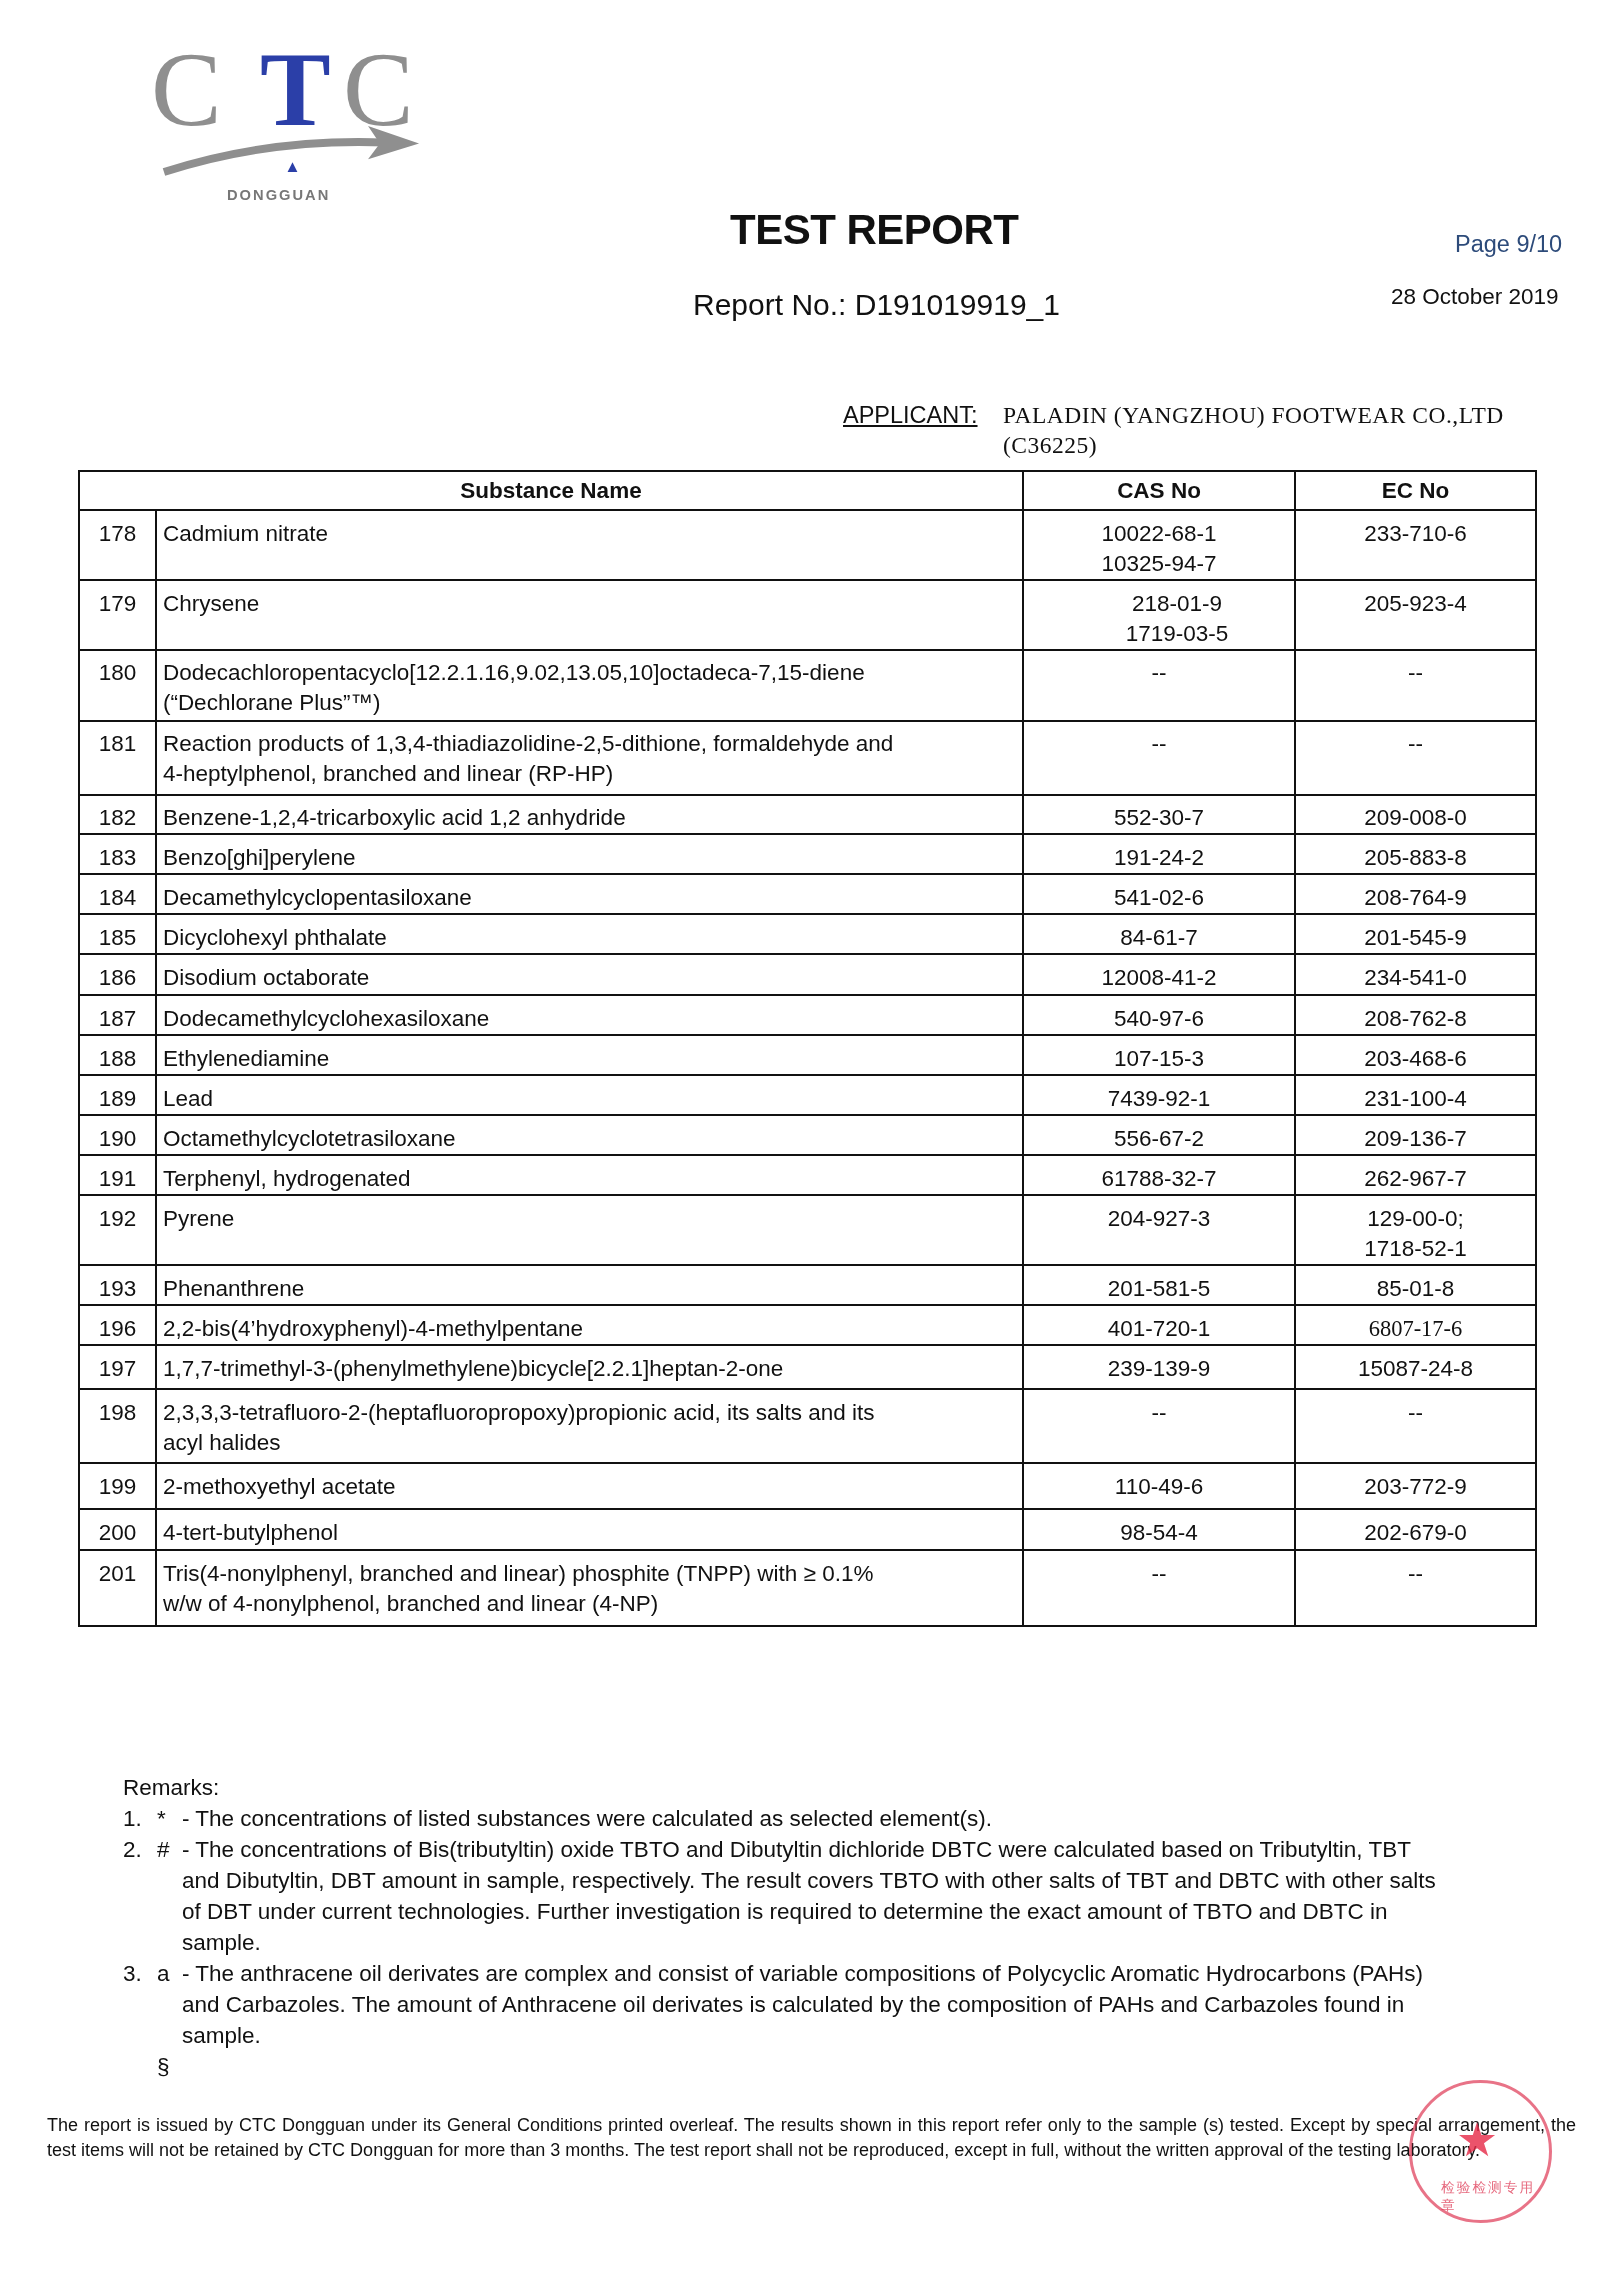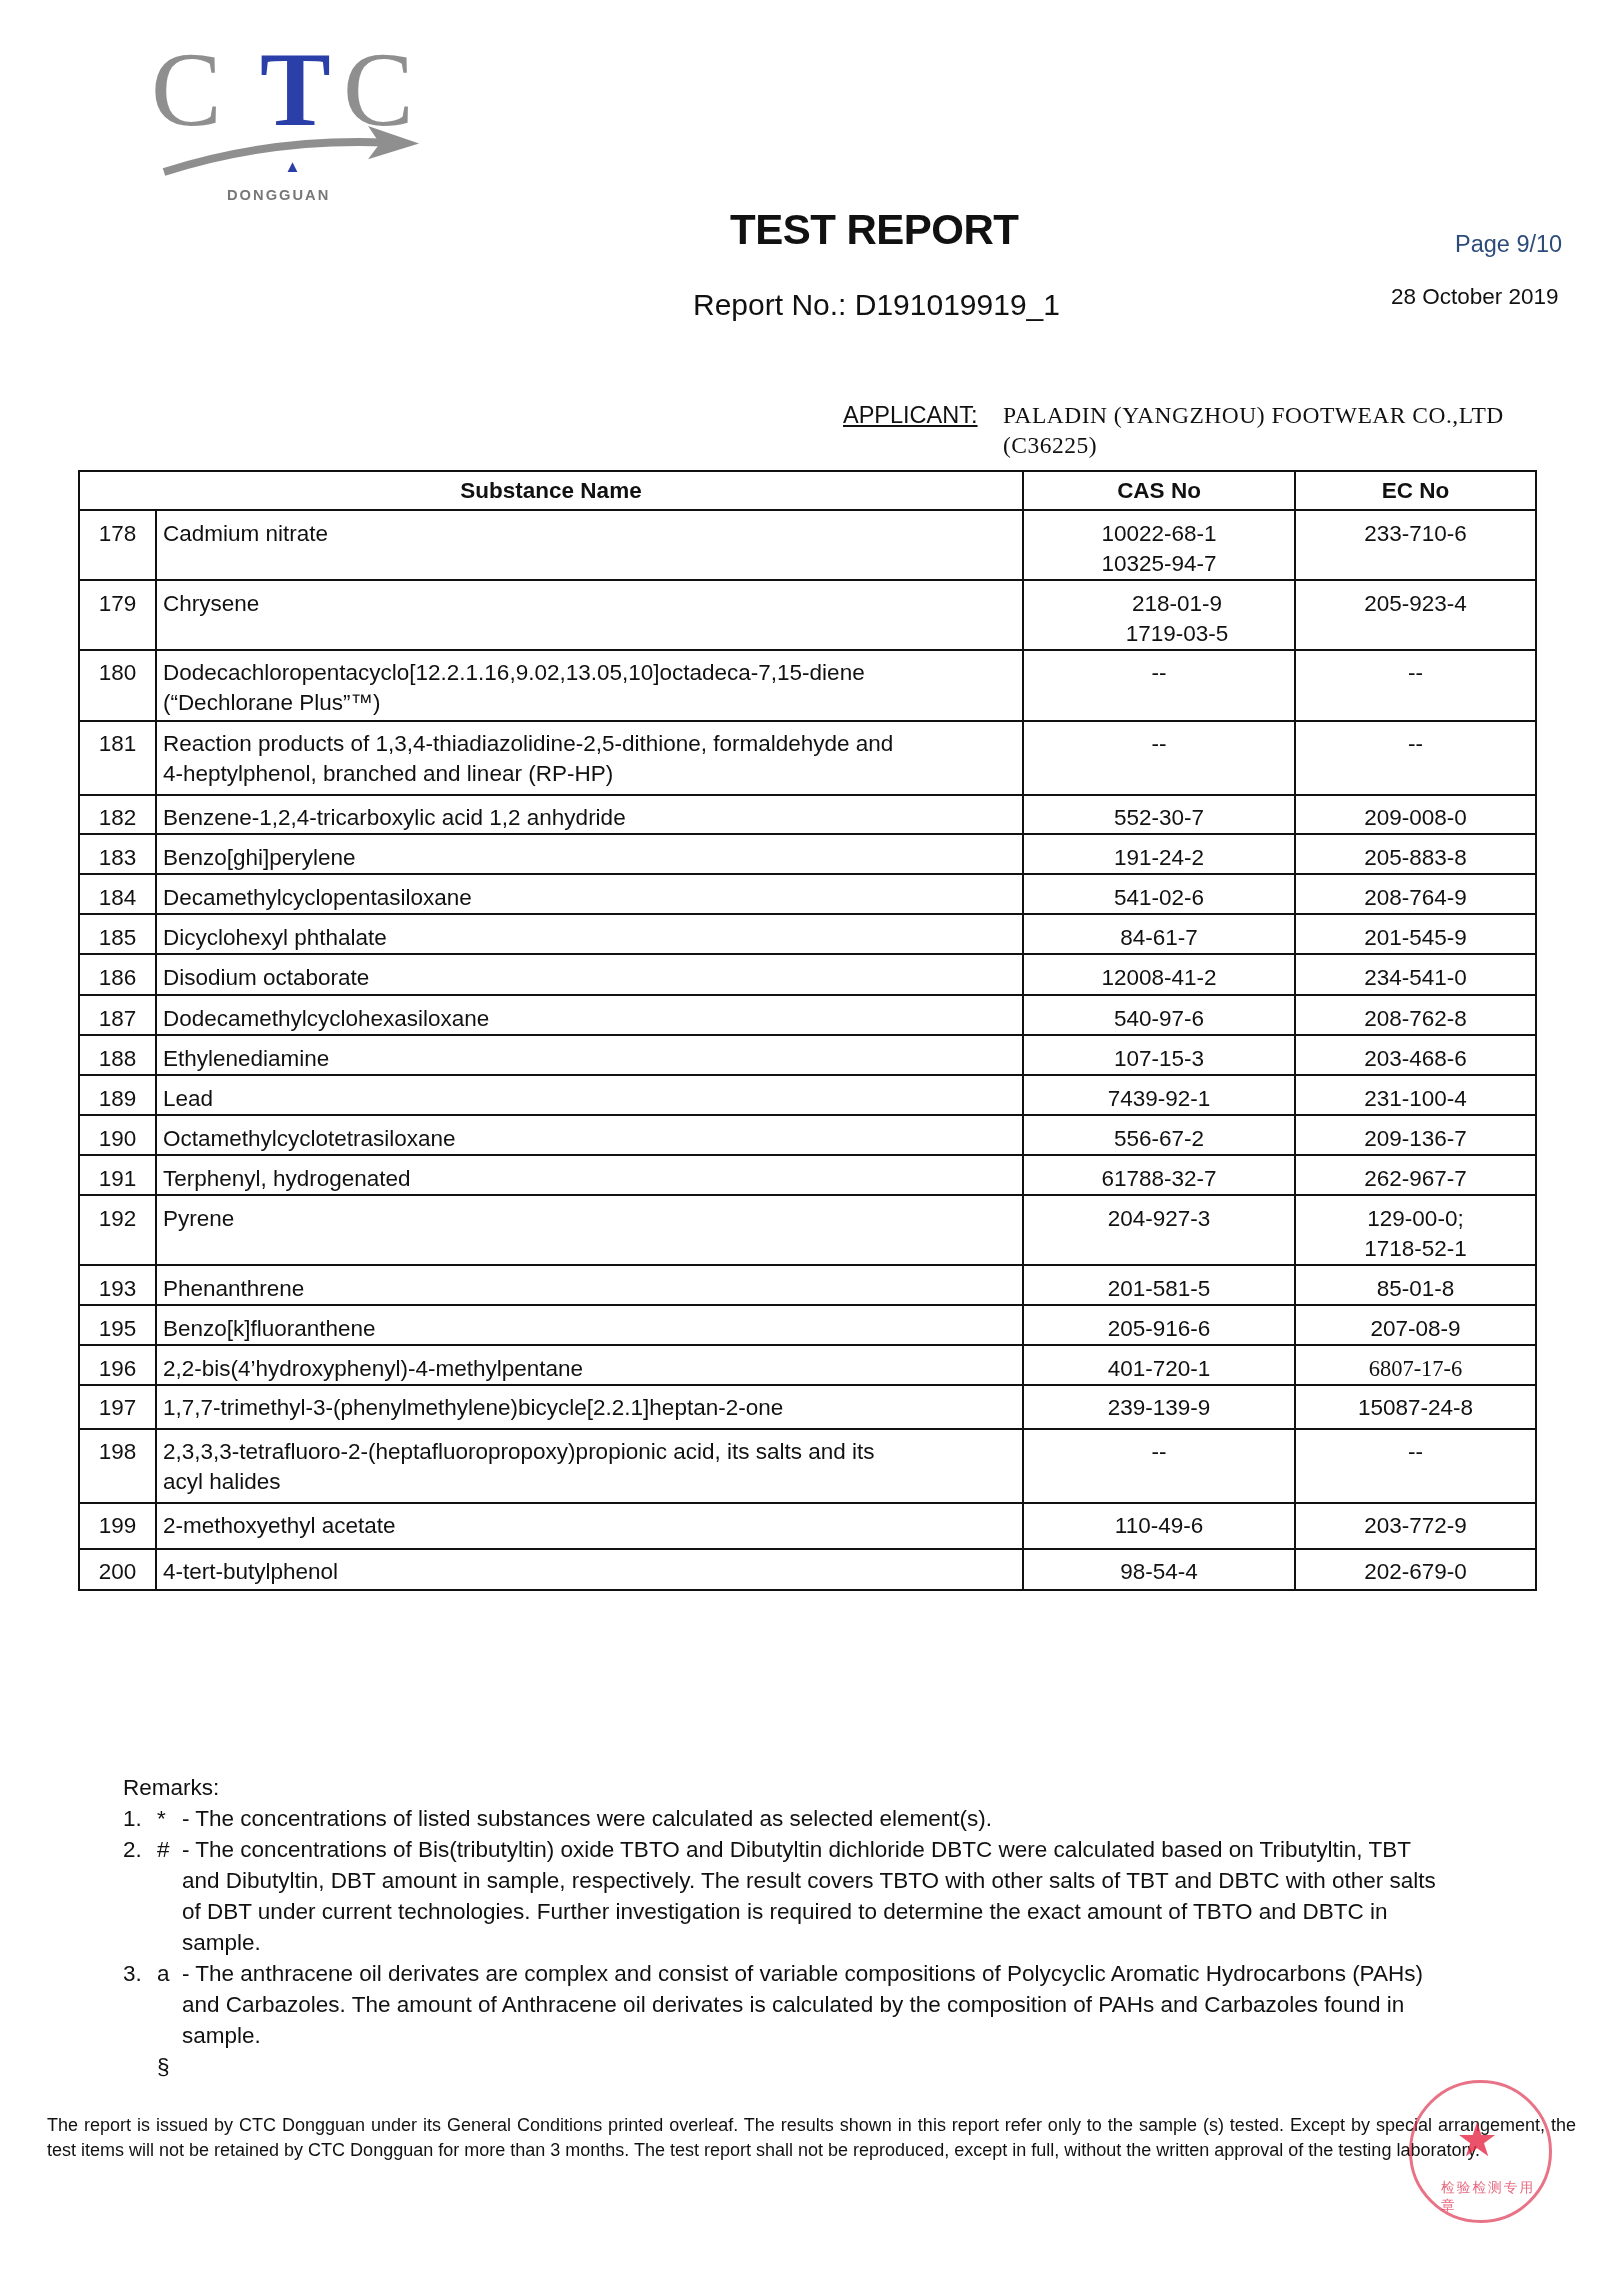--- a/index.html
+++ b/index.html
@@ -163,26 +163,20 @@
         <td class="ec" style="white-space: pre-line;">129-00-0;
 1718-52-1</td>
       </tr>
       <tr style="height: 40px;">
         <td class="num" style="white-space: pre-line;">193</td>
         <td class="name" style="white-space: pre-line;">Phenanthrene</td>
         <td class="cas" style="white-space: pre-line;">201-581-5</td>
         <td class="ec" style="white-space: pre-line;">85-01-8</td>
       </tr>
       <tr style="height: 39px;">
-        <td class="num" style="white-space: pre-line;">195</td>
-        <td class="name" style="white-space: pre-line;">Benzo[k]fluoranthene</td>
-        <td class="cas" style="white-space: pre-line;">205-916-6</td>
-        <td class="ec" style="white-space: pre-line;">207-08-9</td>
-      </tr>
-      <tr style="height: 39px;">
         <td class="num" style="white-space: pre-line;">196</td>
         <td class="name" style="white-space: pre-line;">2,2-bis(4’hydroxyphenyl)-4-methylpentane</td>
         <td class="cas" style="white-space: pre-line;">401-720-1</td>
         <td class="ec" style="white-space: pre-line; font-family: Liberation Serif, serif;">6807-17-6</td>
       </tr>
       <tr style="height: 44px;">
         <td class="num" style="white-space: pre-line;">197</td>
         <td class="name" style="white-space: pre-line;">1,7,7-trimethyl-3-(phenylmethylene)bicycle[2.2.1]heptan-2-one</td>
         <td class="cas" style="white-space: pre-line;">239-139-9</td>
         <td class="ec" style="white-space: pre-line;">15087-24-8</td>
@@ -198,20 +192,27 @@
         <td class="num" style="white-space: pre-line;">199</td>
         <td class="name" style="white-space: pre-line;">2-methoxyethyl acetate</td>
         <td class="cas" style="white-space: pre-line;">110-49-6</td>
         <td class="ec" style="white-space: pre-line;">203-772-9</td>
       </tr>
       <tr style="height: 41px;">
         <td class="num" style="white-space: pre-line;">200</td>
         <td class="name" style="white-space: pre-line;">4-tert-butylphenol</td>
         <td class="cas" style="white-space: pre-line;">98-54-4</td>
         <td class="ec" style="white-space: pre-line;">202-679-0</td>
+      </tr>
+      <tr style="height: 76px;">
+        <td class="num" style="white-space: pre-line;">201</td>
+        <td class="name" style="white-space: pre-line;">Tris(4-nonylphenyl, branched and linear) phosphite (TNPP) with ≥ 0.1%
+w/w of 4-nonylphenol, branched and linear (4-NP)</td>
+        <td class="cas" style="white-space: pre-line;">--</td>
+        <td class="ec" style="white-space: pre-line;">--</td>
       </tr>
     </tbody>
 </table>
 
 <div class="abs remarks">
   <div>Remarks:</div>
   <div id="remark-list">
       <div class="rm-item"><span class="rm-num">1.</span><span class="rm-mark">*</span><span>- The concentrations of listed substances were calculated as selected element(s).</span></div>
       <div class="rm-item"><span class="rm-num">2.</span><span class="rm-mark">#</span><span>- The concentrations of Bis(tributyltin) oxide TBTO and Dibutyltin dichloride DBTC were calculated based on Tributyltin, TBT and Dibutyltin, DBT amount in sample, respectively. The result covers TBTO with other salts of TBT and DBTC with other salts of DBT under current technologies. Further investigation is required to determine the exact amount of TBTO and DBTC in sample.</span></div>
       <div class="rm-item"><span class="rm-num">3.</span><span class="rm-mark">a</span><span>- The anthracene oil derivates are complex and consist of variable compositions of Polycyclic Aromatic Hydrocarbons (PAHs) and Carbazoles. The amount of Anthracene oil derivates is calculated by the composition of PAHs and Carbazoles found in sample.</span></div>

